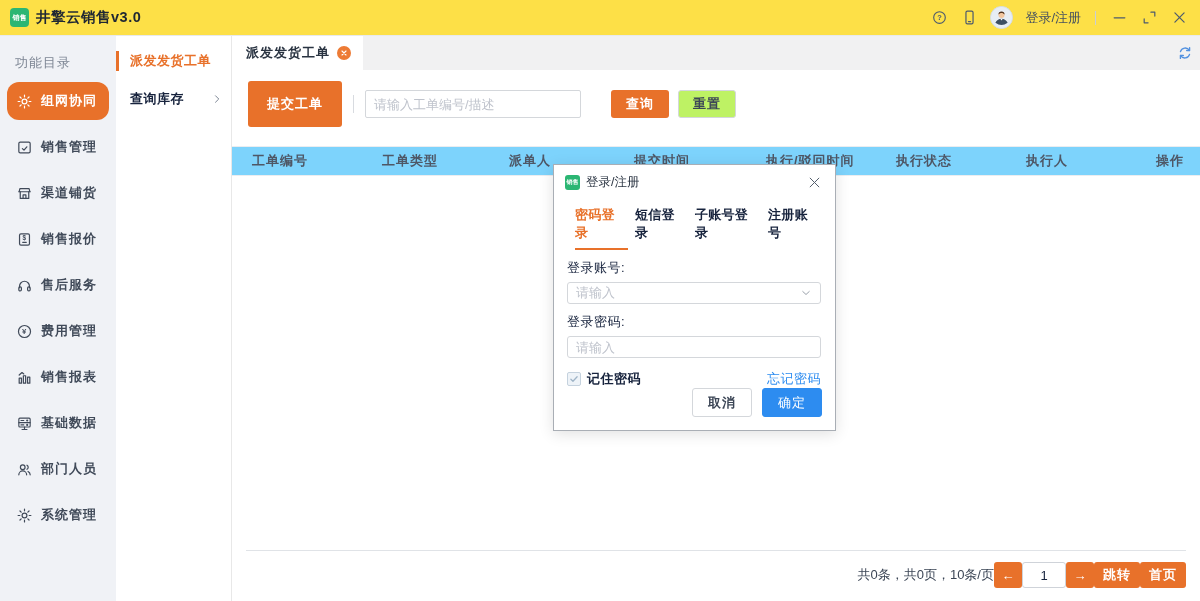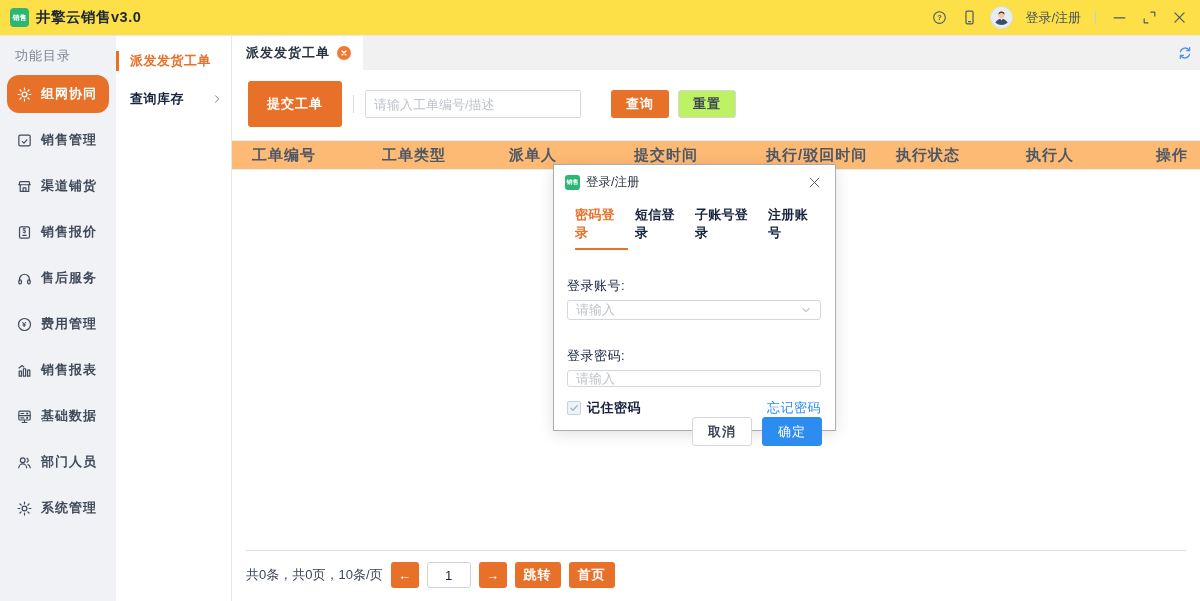--- a/index.html
+++ b/index.html
@@ -18,21 +18,21 @@
   .tb-ic { width:18px; height:18px; display:flex; align-items:center; justify-content:center; cursor:pointer; }
   .tb-ic svg { width:17px; height:17px; }
   .avatar { width:23px; height:23px; border-radius:50%; overflow:hidden; border:1px solid #d4dde6; background:#e7edf4; }
   .login-txt { font-size:13px; color:#46515f; cursor:pointer; }
   .tb-sep { width:1px; height:14px; background:#c9ced6; margin:0 2px; }
 
   
   .main { flex:1; display:flex; min-height:0; }
 
   
-  .sidebar { width:116px; flex:none; background:#f0f2f6; padding-top:3px; }
+  .sidebar { width:116px; flex:none; background:#f0f2f6; padding-top:10px; }
   .sb-header { font-size:13px; color:#7d8694; padding:8px 0 10px 15px; letter-spacing:1px; }
   .sb-item { height:38px; margin:0 7px 8px 7px; border-radius:12px; display:flex; align-items:center;
     gap:8px; padding-left:9px; color:#404a59; font-size:13px; font-weight:bold; letter-spacing:1px; cursor:pointer; }
   .sb-item svg { width:17px; height:17px; flex:none; }
   .sb-item.active { background:#e8712a; color:#fff; }
 
   
   .submenu { width:116px; flex:none; background:#fff; border-right:1px solid #e8e8e8; padding-top:6px; }
   .sm-item { position:relative; height:38px; display:flex; align-items:center; justify-content:space-between;
     padding:0 8px 0 14px; font-size:13px; font-weight:bold; color:#17233d; letter-spacing:.5px; cursor:pointer; }
@@ -58,48 +58,48 @@
   .btn-orange { background:#e8712a; color:#fff; }
   .btn-plain { background:#bef264; color:#3c4656; border:1px solid #d4d7db; }
   .btn-submit { width:94px; height:46px; }
   .tb-div { width:1px; height:18px; background:#d8dbe0; margin:0 11px; }
   .search-input { width:216px; height:28px; border:1px solid #d4d7db; border-radius:2px; padding:0 8px;
     font-size:13px; font-family:inherit; color:#17233d; }
   .search-input::placeholder { color:#bfc3cc; }
   .btn-query { width:58px; height:28px; margin-left:30px; }
   .btn-reset { width:58px; height:28px; margin-left:9px; }
 
-  .thead { flex:none; margin-top:3px; height:30px; background:#fdba74; border-top:1px solid #ebedf0;
+  .thead { flex:none; margin-top:9px; height:30px; background:#7dd3fc; border-top:1px solid #ebedf0;
     border-bottom:1px solid #ebedf0; display:grid;
     grid-template-columns:130px 127px 125px 132px 130px 130px 130px 1fr; padding-left:20px;
-    align-items:center; font-size:15px; font-weight:bold; color:#4e5766; letter-spacing:1px; }
+    align-items:center; font-size:13px; font-weight:bold; color:#4e5766; letter-spacing:1px; }
   .tbody { flex:1; background:#fff; }
 
   .cfooter { flex:none; border-top:1px solid #e0e3e7; margin:0 14px; padding:11px 0 13px 0;
-    display:flex; align-items:center; justify-content:flex-start; gap:8px; font-size:13px; color:#3c4656; }
+    display:flex; align-items:center; justify-content:flex-end; gap:0; font-size:13px; color:#3c4656; }
   .pg-btn { height:26px; border-radius:3px; background:#e8712a; color:#fff; border:none;
     font-size:13px; cursor:pointer; font-family:inherit; }
   .pg-arrow { width:28px; }
   .pg-word { padding:0 9px; letter-spacing:1px; font-weight:bold; }
   .pg-input { width:44px; height:26px; border:1px solid #cfd3d9; border-radius:3px; text-align:center;
     font-size:13px; font-family:inherit; color:#17233d; }
 
   
   .modal { position:absolute; left:553px; top:164px; width:283px; height:267px; background:#fff;
     border:1px solid #a9aeb5; box-shadow:0 3px 14px rgba(0,0,0,.12); display:flex; flex-direction:column; }
   .m-header { display:flex; align-items:center; gap:6px; padding:9px 12px 6px 11px; }
   .m-logo { width:15px; height:15px; border-radius:3px; background:#2bb673; color:#fff; display:flex;
     align-items:center; justify-content:center; font-size:6px; font-weight:bold; flex:none; }
   .m-title { font-size:12.5px; color:#2a3442; flex:1; }
   .m-close { width:16px; height:16px; color:#555f6d; cursor:pointer; }
   .m-close svg { width:15px; height:15px; }
   .m-tabs { display:flex; gap:7px; padding:9px 14px 0 21px; font-size:13px; font-weight:bold; color:#17233d;justify-content:flex-end; }
   .m-tab { cursor:pointer; padding-bottom:6px; letter-spacing:.3px; }
   .m-tab.active { color:#e8712a; border-bottom:2px solid #e8712a; }
-  .m-label { font-size:13px; color:#17233d; margin:27px 14px 5px 13px; letter-spacing:.5px; }
+  .m-label { font-size:13px; color:#17233d; margin:9px 14px 5px 13px; letter-spacing:.5px; }
   .m-field { margin:0 14px 0 13px; height:28px; border:1px solid #d4d7db; border-radius:3px;
     display:flex; align-items:center; padding:0 8px; }
   .m-field .ph { flex:1; font-size:13px; color:#bfc3cc; }
   .m-field svg { width:12px; height:12px; color:#9aa1ab; }
   .m-input { margin:0 14px 0 13px; height:28px; border:1px solid #d4d7db; border-radius:3px; padding:0 8px;
     font-size:13px; font-family:inherit; width:calc(100% - 27px); color:#17233d; }
   .m-input::placeholder { color:#bfc3cc; }
   .m-remember { display:flex; align-items:center; margin:12px 14px 0 13px; font-size:13px; }
   .chk { width:14px; height:14px; border:1px solid #c5d2de; border-radius:2px; background:#eef3f8;
     display:flex; align-items:center; justify-content:center; cursor:pointer; flex:none; }

